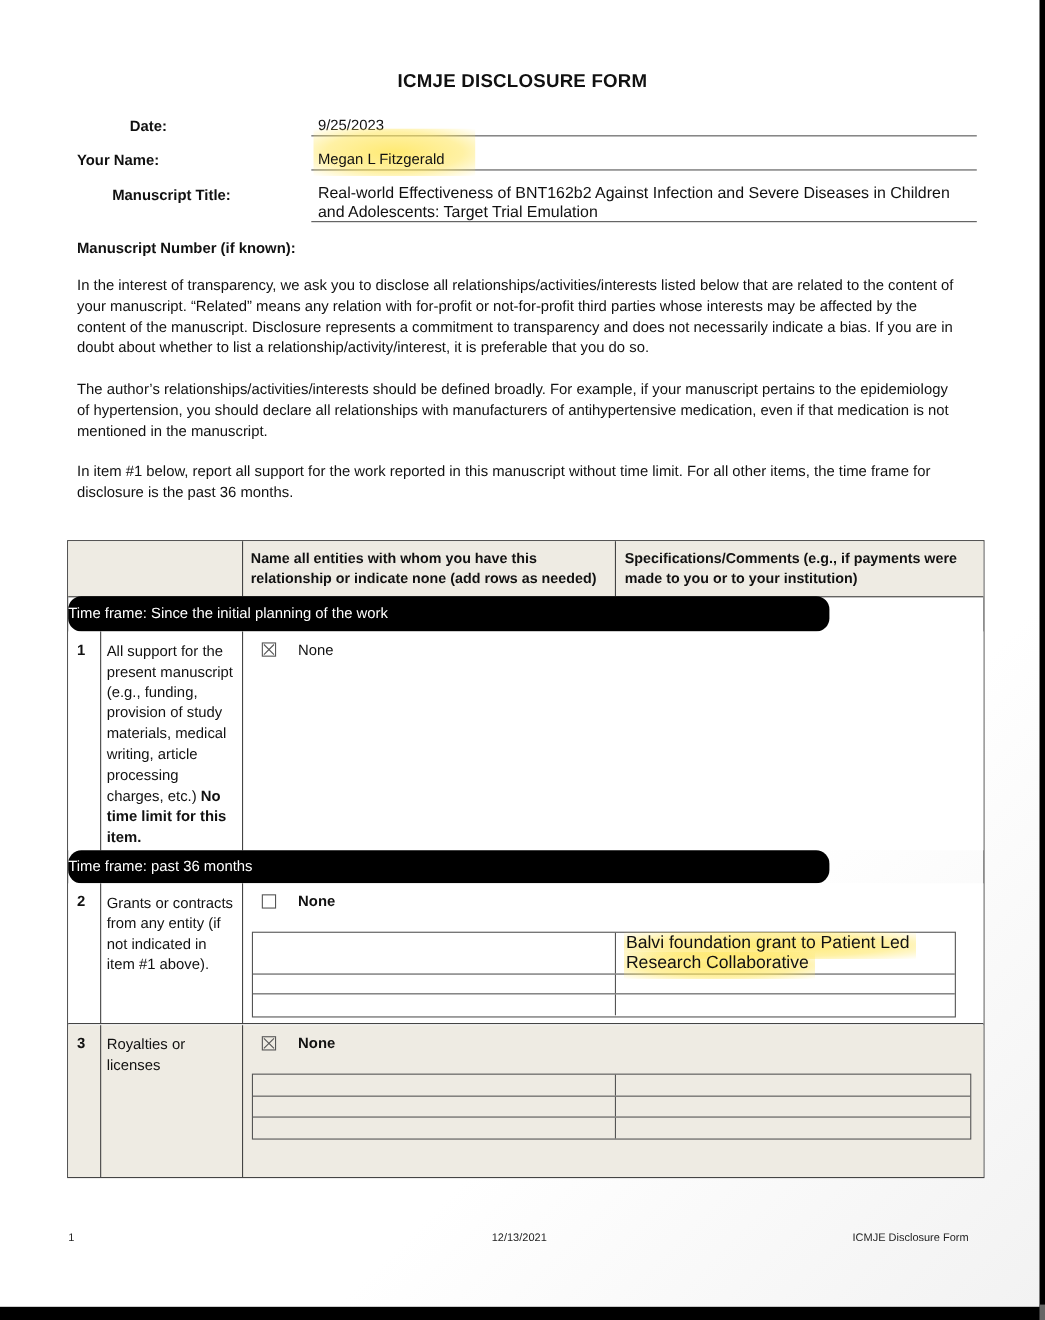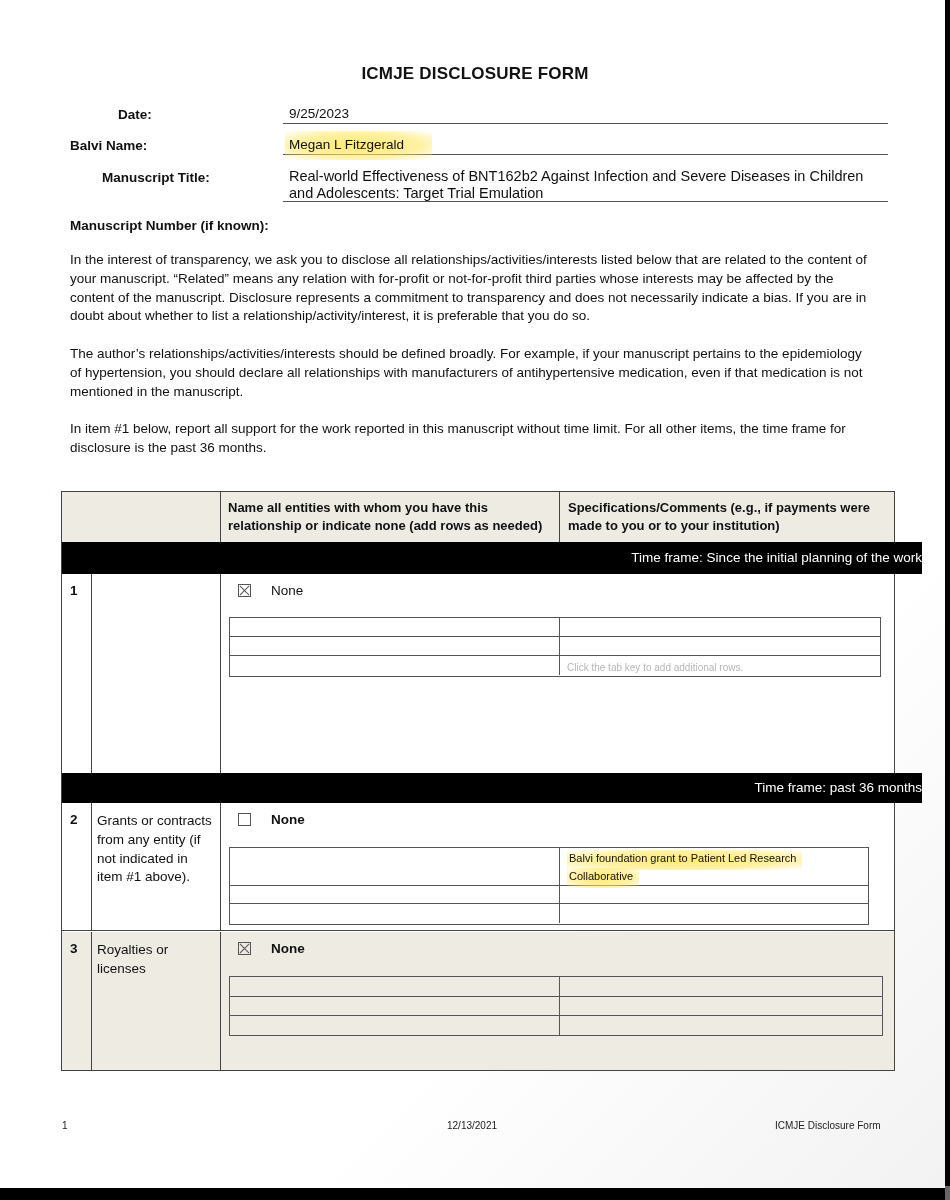--- a/index.html
+++ b/index.html
@@ -38,55 +38,55 @@
     position: absolute; left: 61px; top: 491px; width: 834px; height: 580px;
     border: 1px solid #444; box-sizing: border-box;
   }
   .header-row {
     position: absolute; left: 0; top: 0; width: 832px; height: 50px; background: #eeebe3;
     border-bottom: 1px solid #444;
   }
   .hcell { position: absolute; top: 0; height: 50px; box-sizing: border-box; font-weight: bold; font-size: 13px; line-height: 18px; padding: 7px 8px; }
   .vline { position: absolute; background: #444; width: 1px; }
   .black-bar {
-    position: absolute; left: 0; width: 860px; background: #000; color: #fff;
-    text-align: right; font-size: 13.5px;
+    position: absolute; left: 0; width: 692px; background: #000; color: #fff;
+    text-align: left; font-size: 13.5px; border-radius: 12px;
   }
   .item-row { position: absolute; left: 0; width: 832px; box-sizing: border-box; }
   .item-num { position: absolute; left: 8px; top: 9px; font-weight: bold; font-size: 13.5px; }
   .item-desc { position: absolute; left: 35px; top: 9px; width: 120px; font-size: 13.5px; line-height: 18.8px; }
   .item-desc b { font-weight: bold; }
   .none-wrap { position: absolute; left: 176px; top: 9px; font-size: 13.5px; display: flex; align-items: center; }
   .chk { width: 11px; height: 11px; border: 1px solid #555; position: relative; margin-right: 20px; }
   .chk.checked::before, .chk.checked::after {
     content: ""; position: absolute; left: 5px; top: -1px; width: 1px; height: 13px; background: #555;
   }
   .chk.checked::before { transform: rotate(45deg); }
   .chk.checked::after { transform: rotate(-45deg); }
   .none-label.bold { font-weight: bold; }
   .sub-table { position: absolute; border: 1.5px solid #555; box-sizing: border-box; }
   .sub-row { position: relative; display: flex; border-bottom: 1px solid #555; box-sizing: border-box; }
   .sub-row:last-child { border-bottom: none; }
-  .sub-cell { box-sizing: border-box; font-size: 11px; padding: 2px 7px; line-height: 18px; }
+  .sub-cell { box-sizing: border-box; font-size: 16px; padding: 2px 7px; line-height: 18px; }
   .sub-cell.left { border-right: 1px solid #555; }
   .hint { color: #b5b5b5; font-size: 10px; }
   .footer { position: absolute; top: 1120px; font-size: 10px; color: #222; }
 </style>
 </head>
 <body>
 
 <div class="page">
   <div class="title">ICMJE DISCLOSURE FORM</div>
 
   <div class="field-label" style="top:107px;margin-left:48px;">Date:</div>
   <div class="field-value" style="top:106px;height:18px;">9/25/2023</div>
 
-  <div class="field-label" style="top:138px;">Balvi Name:</div>
+  <div class="field-label" style="top:138px;">Your Name:</div>
   <div class="field-value" style="top:137px;height:18px;">
-    <span class="highlight" style="padding:6px 28px 8px 4px;margin-left:-4px;">Megan L Fitzgerald</span>
+    <span class="highlight" style="padding:20px 28px 8px 4px;margin-left:-4px;">Megan L Fitzgerald</span>
   </div>
 
   <div class="field-label" style="top:170px;margin-left:32px;">Manuscript Title:</div>
   <div class="field-value" style="top:168px;height:34px;line-height:17px;font-size:14.5px;">Real-world Effectiveness of BNT162b2 Against Infection and Severe Diseases in Children and Adolescents: Target Trial Emulation</div>
 
   <div class="field-label" style="top:218px;">Manuscript Number (if known):</div>
 
   <div class="para" style="top:251px;">In the interest of transparency, we ask you to disclose all relationships/activities/interests listed below that are related to the content of your manuscript.  “Related” means any relation with for-profit or not-for-profit third parties whose interests may be affected by the content of the manuscript.  Disclosure represents a commitment to transparency and does not necessarily indicate a bias.  If you are in doubt about whether to list a relationship/activity/interest, it is preferable that you do so.</div>
   <div class="para" style="top:345px;">The author’s relationships/activities/interests should be defined broadly.  For example, if your manuscript pertains to the epidemiology of hypertension, you should declare all relationships with manufacturers of antihypertensive medication, even if that medication is not mentioned in the manuscript.</div>
   <div class="para" style="top:420px;">In item #1 below, report all support for the work reported in this manuscript without time limit.  For all other items, the time frame for disclosure is the past 36 months.</div>
@@ -98,37 +98,27 @@
       <div class="vline" style="left:158px;top:0;height:50px;"></div>
       <div class="vline" style="left:497px;top:0;height:50px;"></div>
     </div>
 
     <div class="black-bar" style="top:50px;height:32px;line-height:32px;">Time frame: Since the initial planning of the work</div>
 
     <div class="item-row" style="top:82px;height:199px;background:#fff;">
       <div class="vline" style="left:29px;top:0;height:199px;"></div>
       <div class="vline" style="left:158px;top:0;height:199px;"></div>
       <div class="item-num">1</div>
+      <div class="item-desc">
+        <span>All support for the present manuscript (e.g., funding, provision of study materials, medical writing, article processing charges, etc.)</span>
+        <b>No time limit for this item.</b>
+      </div>
       <div class="none-wrap">
         <span class="chk checked"></span>
         <span class="none-label">None</span>
-      </div>
-      <div class="sub-table" style="left:167px;top:43px;width:652px;height:60px;">
-        <div class="sub-row" style="height:19px;">
-          <div class="sub-cell left" style="width:330px;"></div>
-          <div class="sub-cell" style="flex:1;"></div>
-        </div>
-        <div class="sub-row" style="height:19px;">
-          <div class="sub-cell left" style="width:330px;"></div>
-          <div class="sub-cell" style="flex:1;"></div>
-        </div>
-        <div class="sub-row" style="height:19px;">
-          <div class="sub-cell left" style="width:330px;"></div>
-          <div class="sub-cell hint" style="flex:1;padding-top:3px;">Click the tab key to add additional rows.</div>
-        </div>
       </div>
     </div>
 
     <div class="black-bar" style="top:281px;height:30px;line-height:30px;">Time frame: past 36 months</div>
 
     <div class="item-row" style="top:311px;height:128px;background:#fff;border-bottom:1px solid #444;">
       <div class="vline" style="left:29px;top:0;height:128px;"></div>
       <div class="vline" style="left:158px;top:0;height:128px;"></div>
       <div class="item-num">2</div>
       <div class="item-desc" style="width:118px;">Grants or contracts from any entity (if not indicated in item #1 above).</div>

